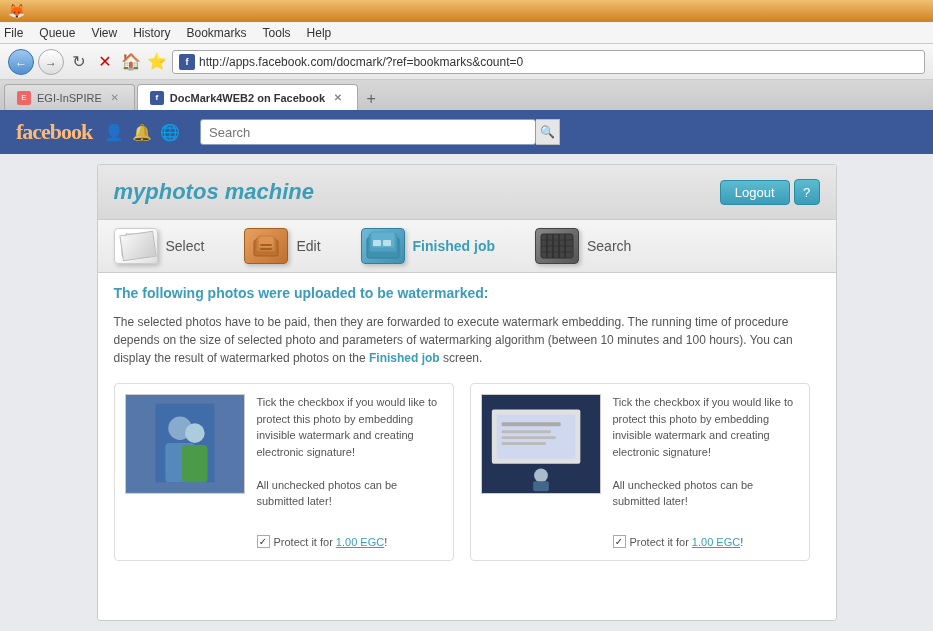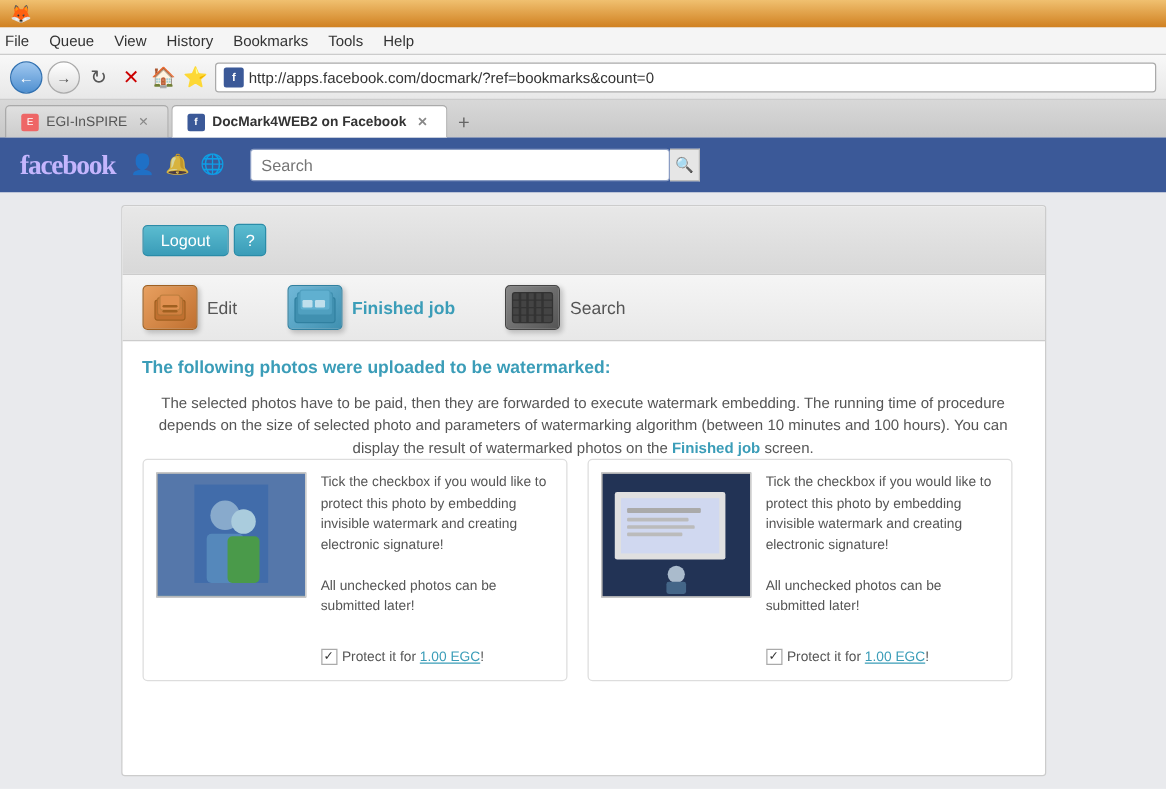--- a/index.html
+++ b/index.html
@@ -141,21 +141,21 @@
     
     .fb-header {
       background: #3b5998;
       height: 44px;
       display: flex;
       align-items: center;
       padding: 0 16px;
       gap: 12px;
     }
     .fb-logo {
-      color: #c4b5fd;
+      color: #fdba74;
       font-size: 22px;
       font-weight: bold;
       font-family: Georgia, serif;
       letter-spacing: -1px;
     }
     .fb-nav-icons {
       display: flex; gap: 8px; align-items: center;
     }
     .fb-nav-icon {
       color: #fff;
@@ -319,21 +319,21 @@
     .upload-notice {
       color: #3b9db8;
       font-size: 14px;
       font-weight: bold;
       margin-bottom: 12px;
     }
     .description-text {
       color: #555;
       font-size: 12px;
       line-height: 1.5;
-      text-align: center;
+      margin-bottom: 16px;
     }
     .description-text a {
       color: #3b9db8;
       font-weight: bold;
       text-decoration: none;
     }
 
     
     .photo-cards {
       display: flex;
@@ -469,28 +469,39 @@
       <input class="fb-search" type="text" placeholder="Search" style="">
       <button class="fb-search-btn">🔍</button>
     </div>
   </div>
 </div>
 
 <div class="page-content">
   <div class="app-container">
 
     <div class="app-header">
+      <div class="app-title">myphotos machine</div>
       <div class="app-header-btns">
         <button class="logout-btn">Logout</button>
         <button class="help-btn">?</button>
       </div>
     </div>
 
     <div class="app-nav">
 
+      <div class="app-nav-item">
+        <div class="nav-icon-select">
+          <svg width="32" height="26" viewBox="0 0 32 26">
+            <rect x="2" y="4" width="28" height="20" rx="2" fill="#ddd" stroke="#bbb" stroke-width="1"></rect>
+            <rect x="4" y="2" width="24" height="18" rx="2" fill="#f0f0f0" stroke="#ccc" stroke-width="1"></rect>
+            <rect x="6" y="0" width="20" height="16" rx="2" fill="#fff" stroke="#bbb" stroke-width="1"></rect>
+          </svg>
+        </div>
+        <span class="app-nav-label">Select</span>
+      </div>
 
       <div class="app-nav-item">
         <div class="nav-icon-queue">
           <svg width="32" height="28" viewBox="0 0 32 28">
             <rect x="4" y="8" width="24" height="16" rx="2" fill="#c07030" stroke="#a06020" stroke-width="1"></rect>
             <rect x="6" y="6" width="20" height="14" rx="2" fill="#d08040" stroke="#b07030" stroke-width="1"></rect>
             <rect x="8" y="4" width="16" height="12" rx="2" fill="#e09050" stroke="#c08040" stroke-width="1"></rect>
             <rect x="10" y="12" width="12" height="2" fill="#a06020" rx="1"></rect>
             <rect x="10" y="16" width="12" height="2" fill="#a06020" rx="1"></rect>
           </svg>

